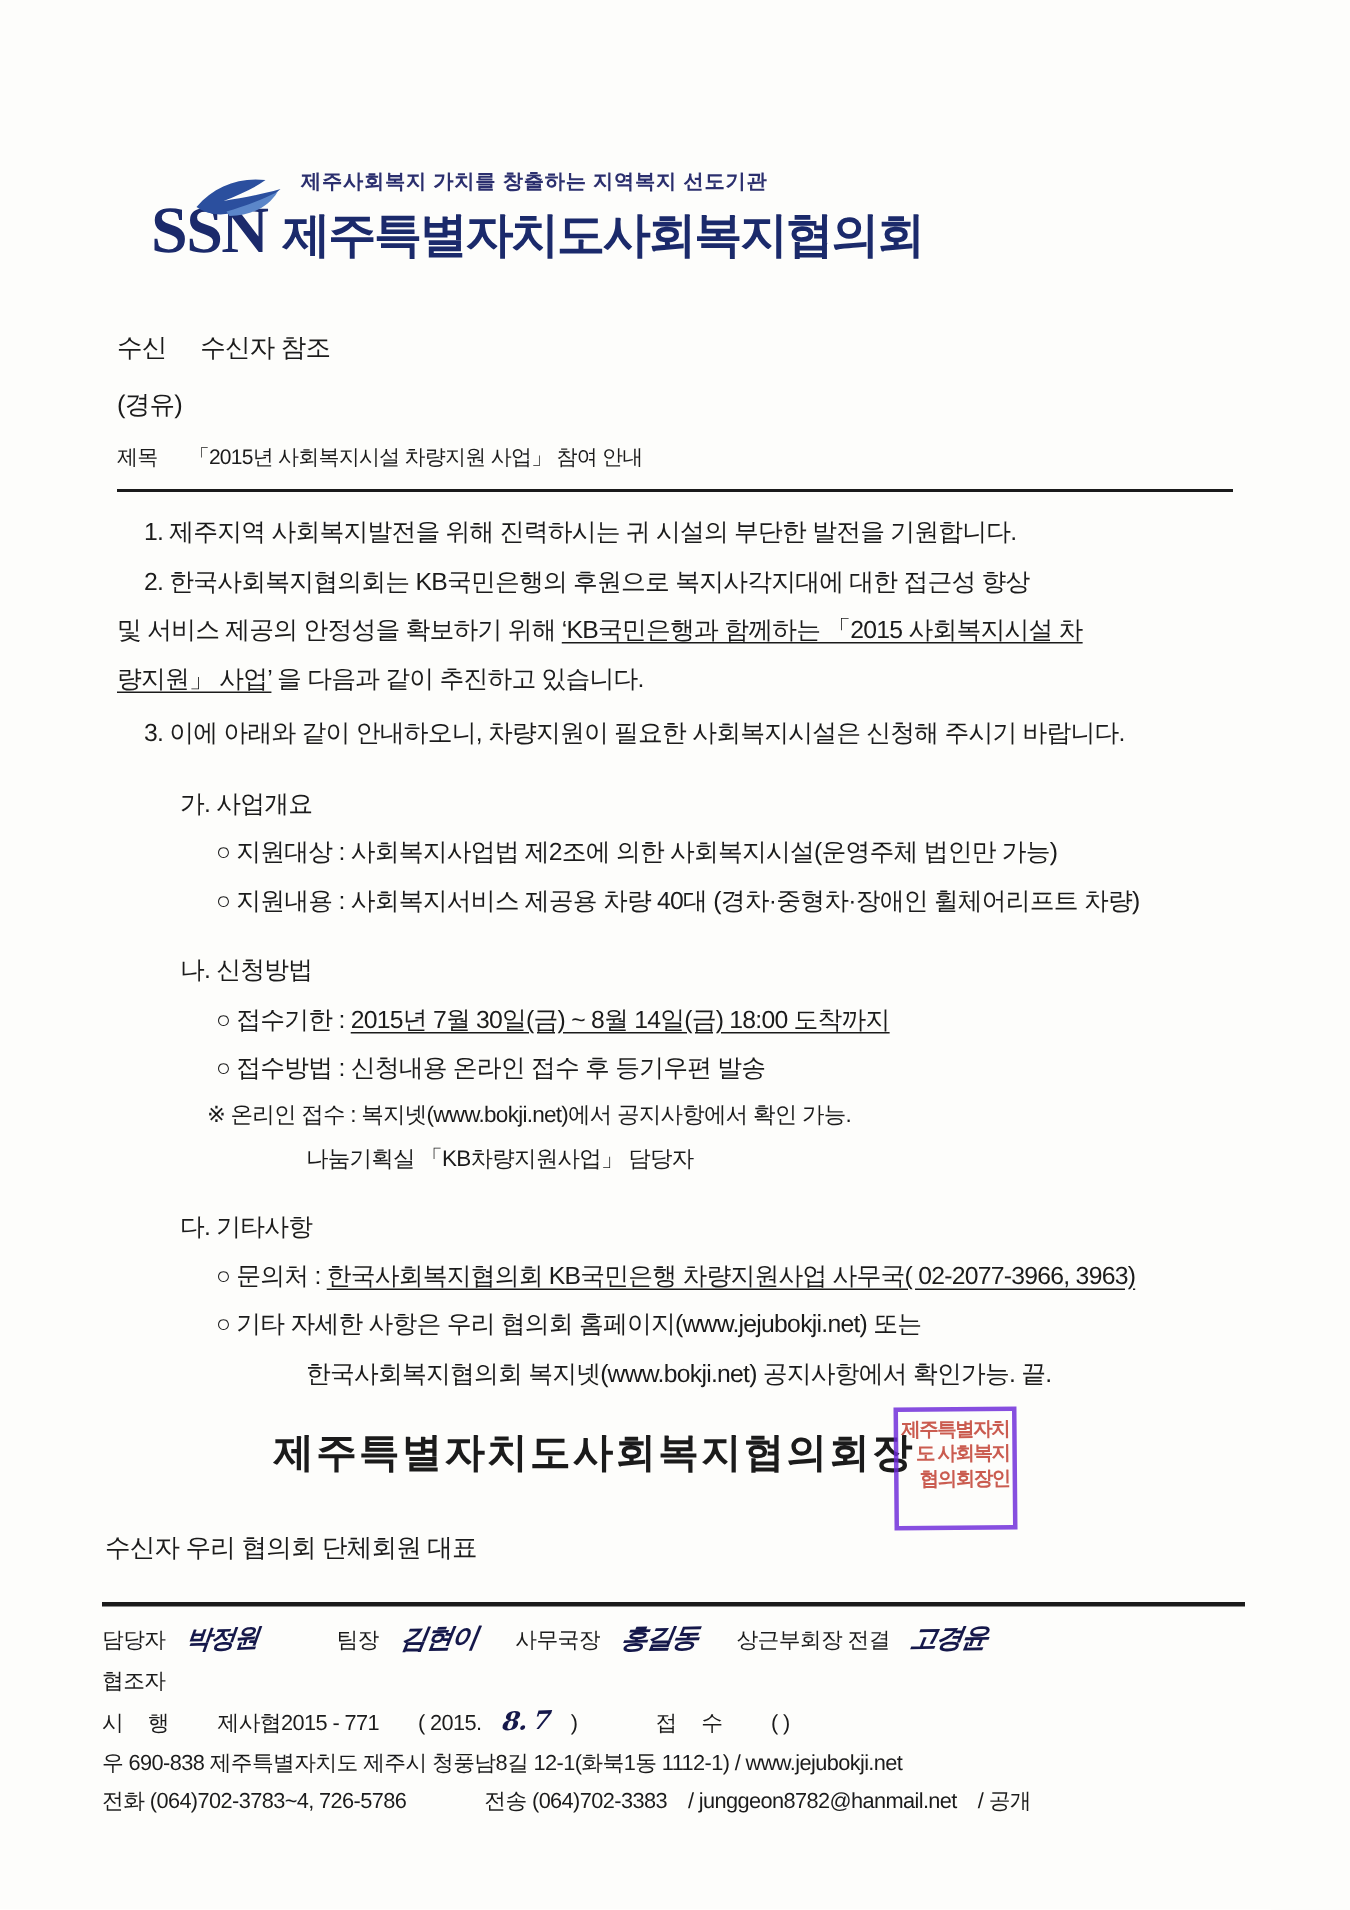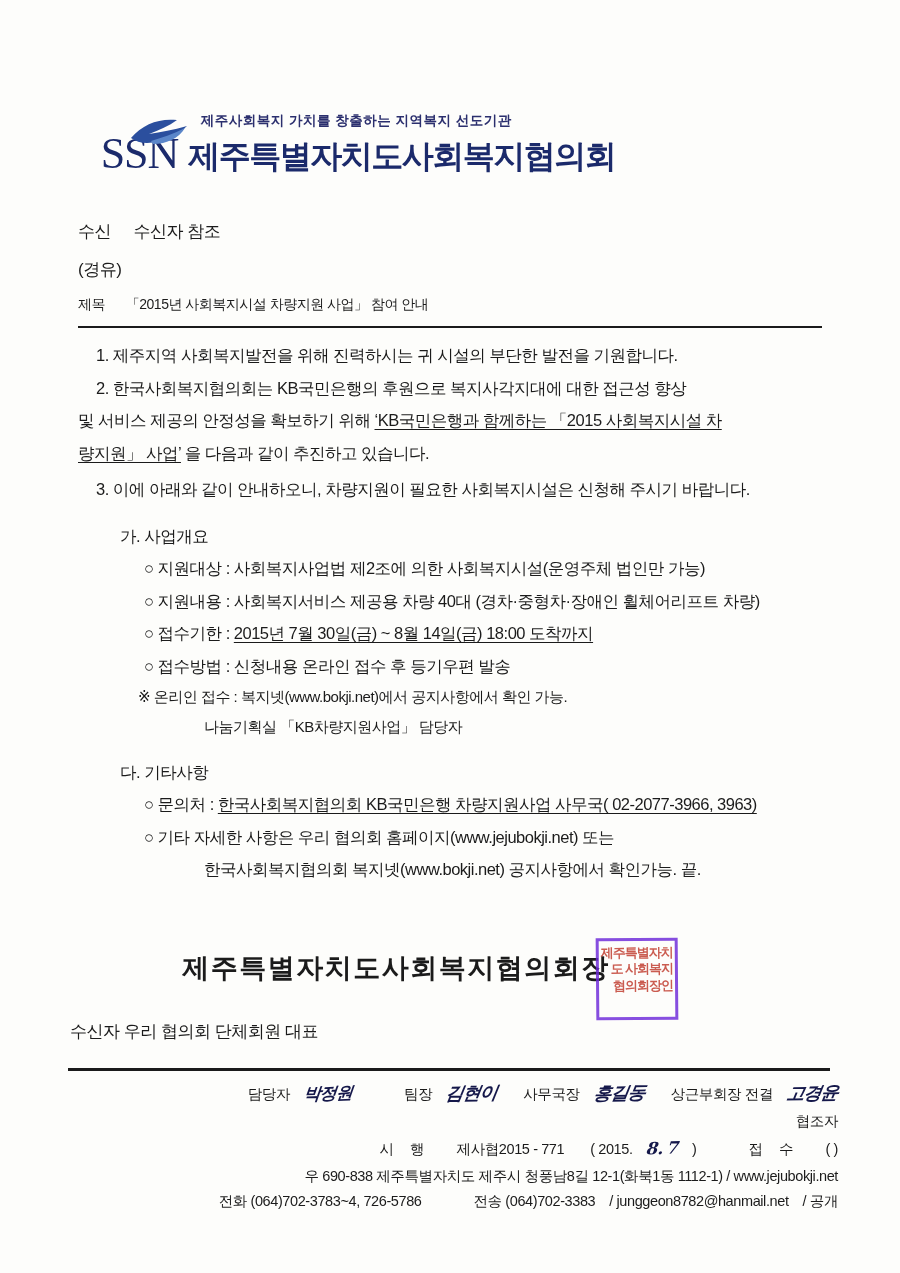--- a/index.html
+++ b/index.html
@@ -51,21 +51,21 @@
   .lh-mark {
     position: absolute;
     left: 28px;
     top: 4px;
     width: 66px;
     height: 30px;
     pointer-events: none;
   }
   .lh-ssn {
     font-size: 44px;
-    font-weight: 400;
+    font-weight: 700;
     color: #1b2a6b;
     letter-spacing: -1px;
     line-height: 1;
     font-family: "Liberation Serif", "DejaVu Serif", serif;
   }
   .lh-name {
     font-size: 32px;
     font-weight: 700;
     color: #1b2a6b;
     letter-spacing: -1.5px;
@@ -168,21 +168,20 @@
     width: 770px;
     font-size: 14.5px;
     letter-spacing: -0.4px;
     line-height: 1.55;
   }
   .frow {
     display: flex;
     align-items: baseline;
     gap: 0;
     white-space: nowrap;
-    justify-content: flex-end;
   }
   .fl { color: #1b1b1b; }
   .hand {
     font-family: "DejaVu Serif", serif;
     font-style: italic;
     font-weight: 700;
     color: #15184a;
     font-size: 17px;
     transform: skewX(-8deg) rotate(-2deg);
     display: inline-block;
@@ -243,20 +242,21 @@
     <p class="p wrap2">
       <span class="u">량지원」 사업’</span><span> 을 다음과 같이 추진하고 있습니다.</span>
     </p>
 
     <p class="p num gap-sm">3. 이에 아래와 같이 안내하오니, 차량지원이 필요한 사회복지시설은 신청해 주시기 바랍니다.</p>
 
     <p class="p lvl1">가. 사업개요</p>
     <p class="p lvl2">○ 지원대상 : 사회복지사업법 제2조에 의한 사회복지시설(운영주체 법인만 가능)</p>
     <p class="p lvl2">○ 지원내용 : 사회복지서비스 제공용 차량 40대 (경차·중형차·장애인 휠체어리프트 차량)</p>
 
+    <p class="p lvl1">나. 신청방법</p>
     <p class="p lvl2">
       <span>○ 접수기한 : </span><span class="u">2015년 7월 30일(금) ~ 8월 14일(금) 18:00 도착까지</span>
     </p>
     <p class="p lvl2">○ 접수방법 : 신청내용 온라인 접수 후 등기우편 발송</p>
     <p class="p lvl2s sm">※ 온리인 접수 : 복지넷(www.bokji.net)에서 공지사항에서 확인 가능.</p>
     <p class="p lvl3 sm">나눔기획실 「KB차량지원사업」 담당자</p>
 
     <p class="p lvl1">다. 기타사항</p>
     <p class="p lvl2">
       <span>○ 문의처 : </span><span class="u">한국사회복지협의회 KB국민은행 차량지원사업 사무국( 02-2077-3966, 3963)</span>

